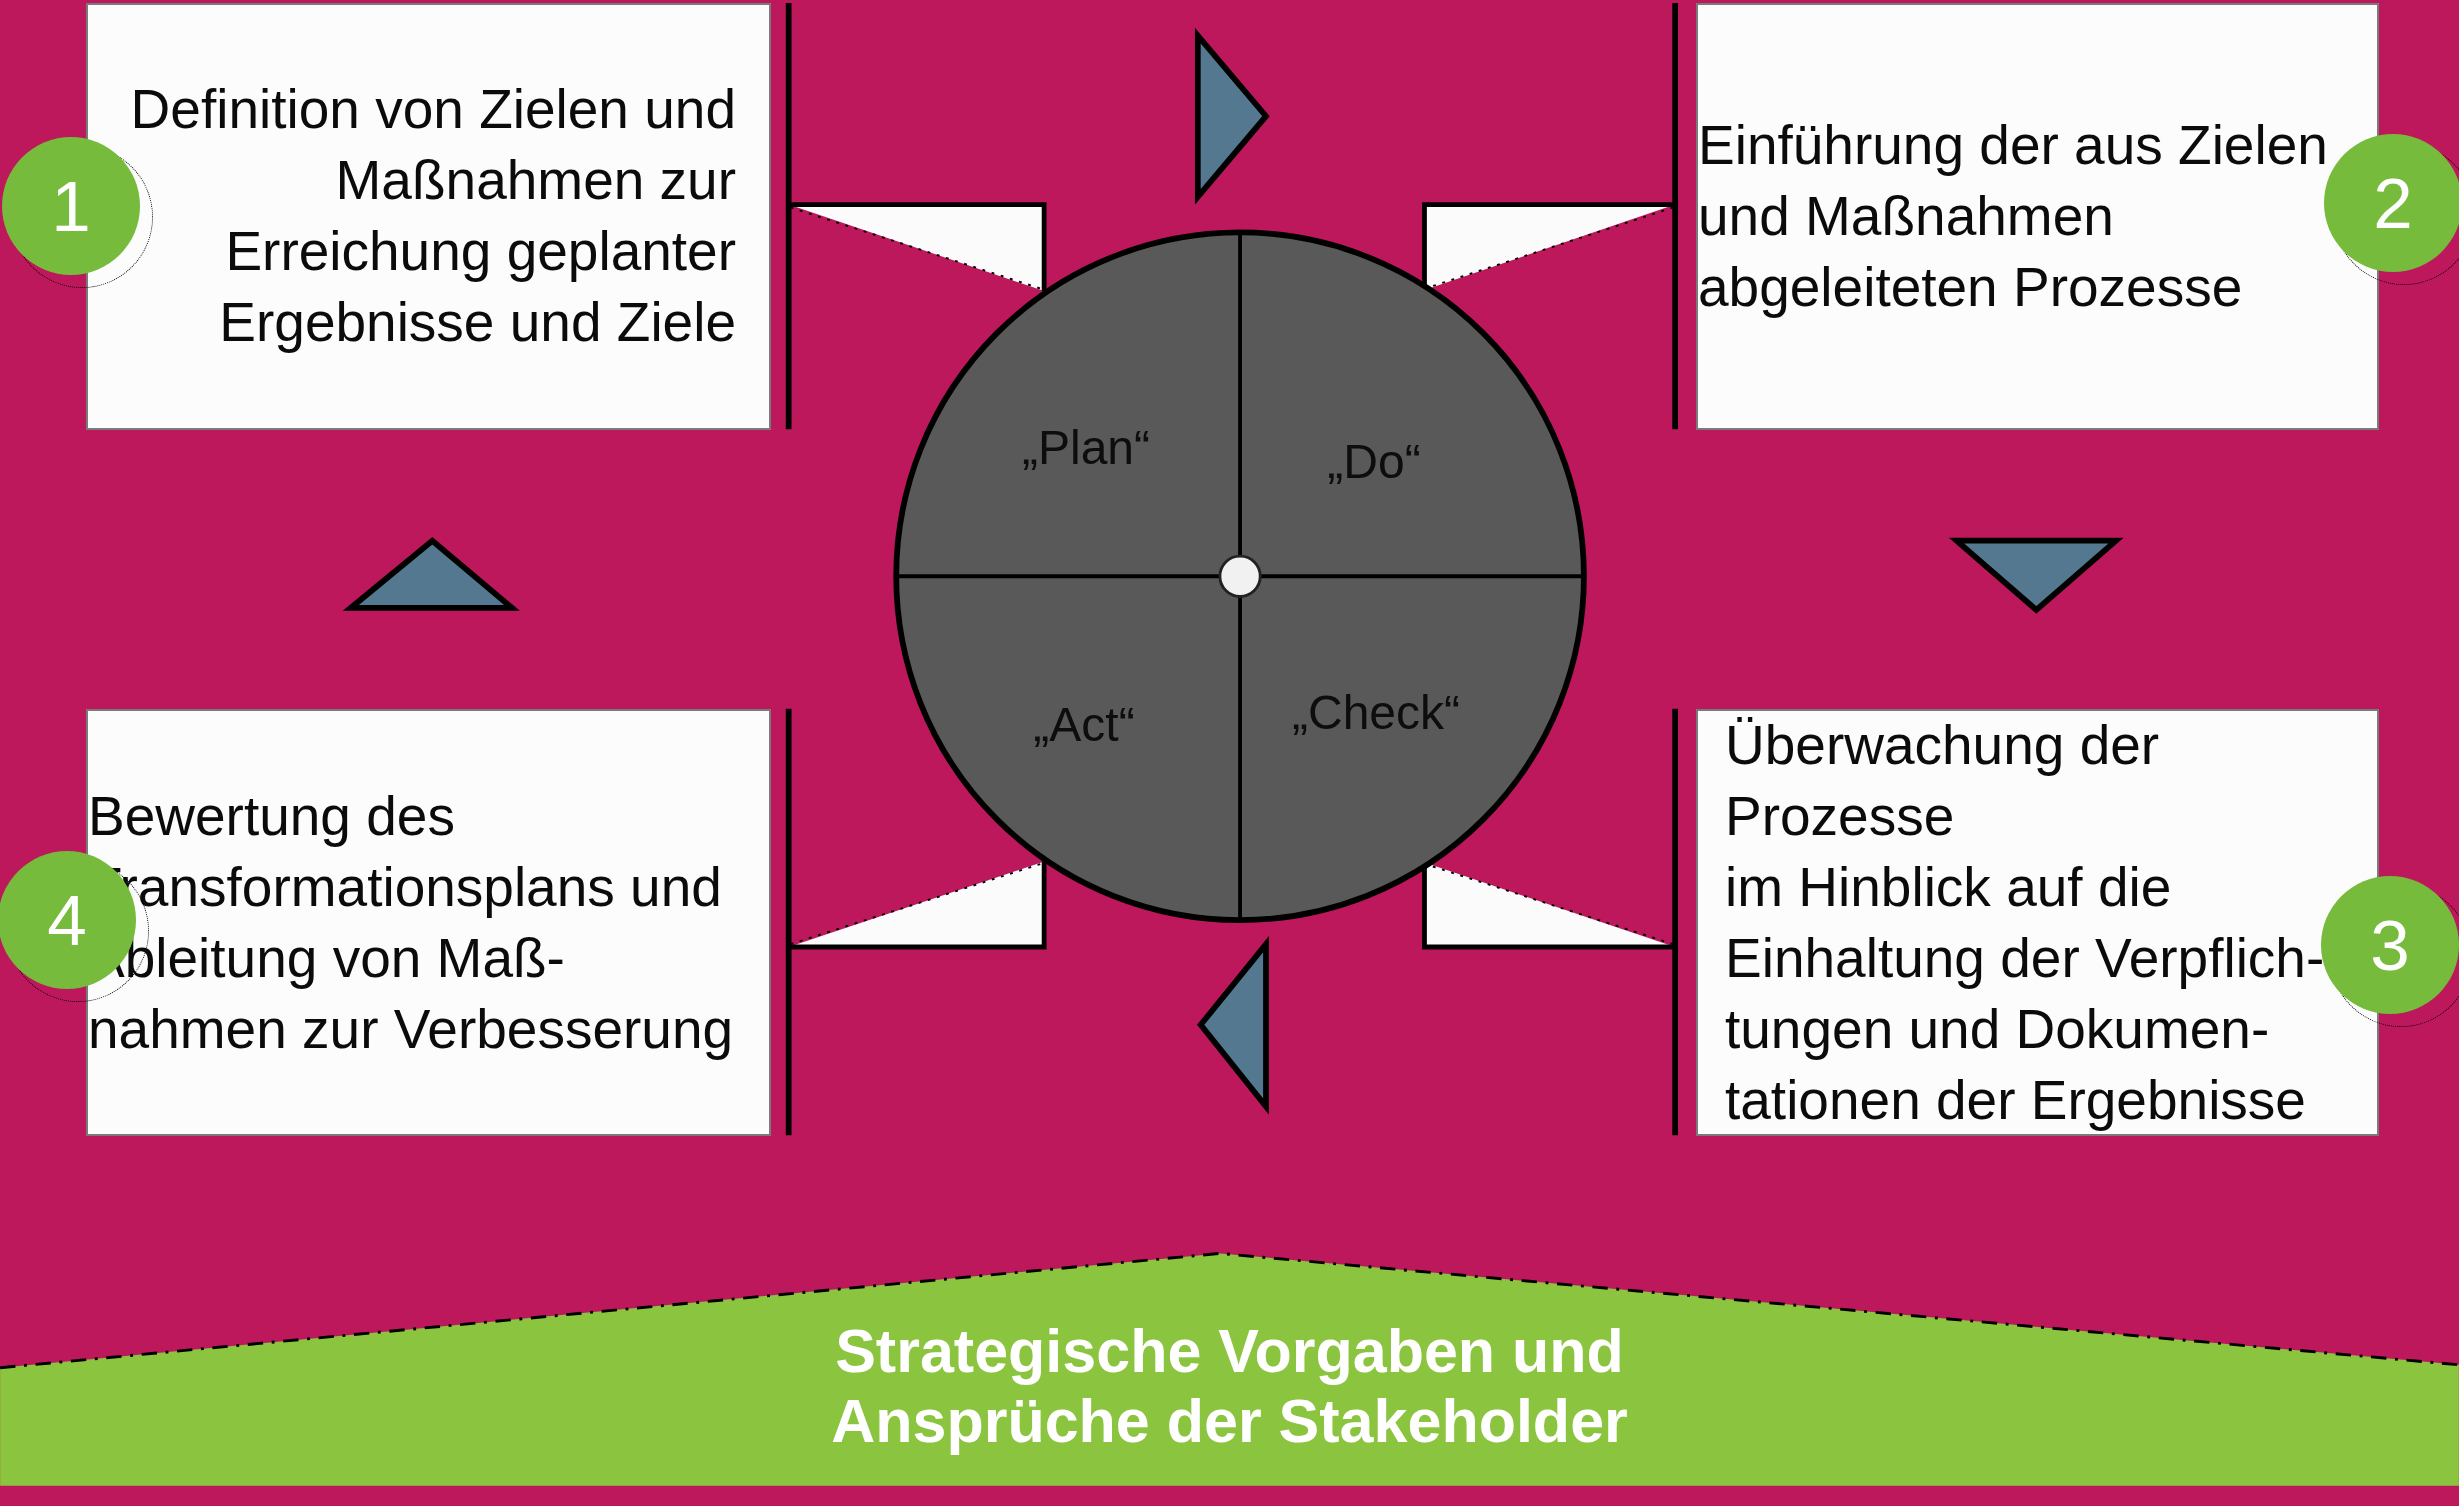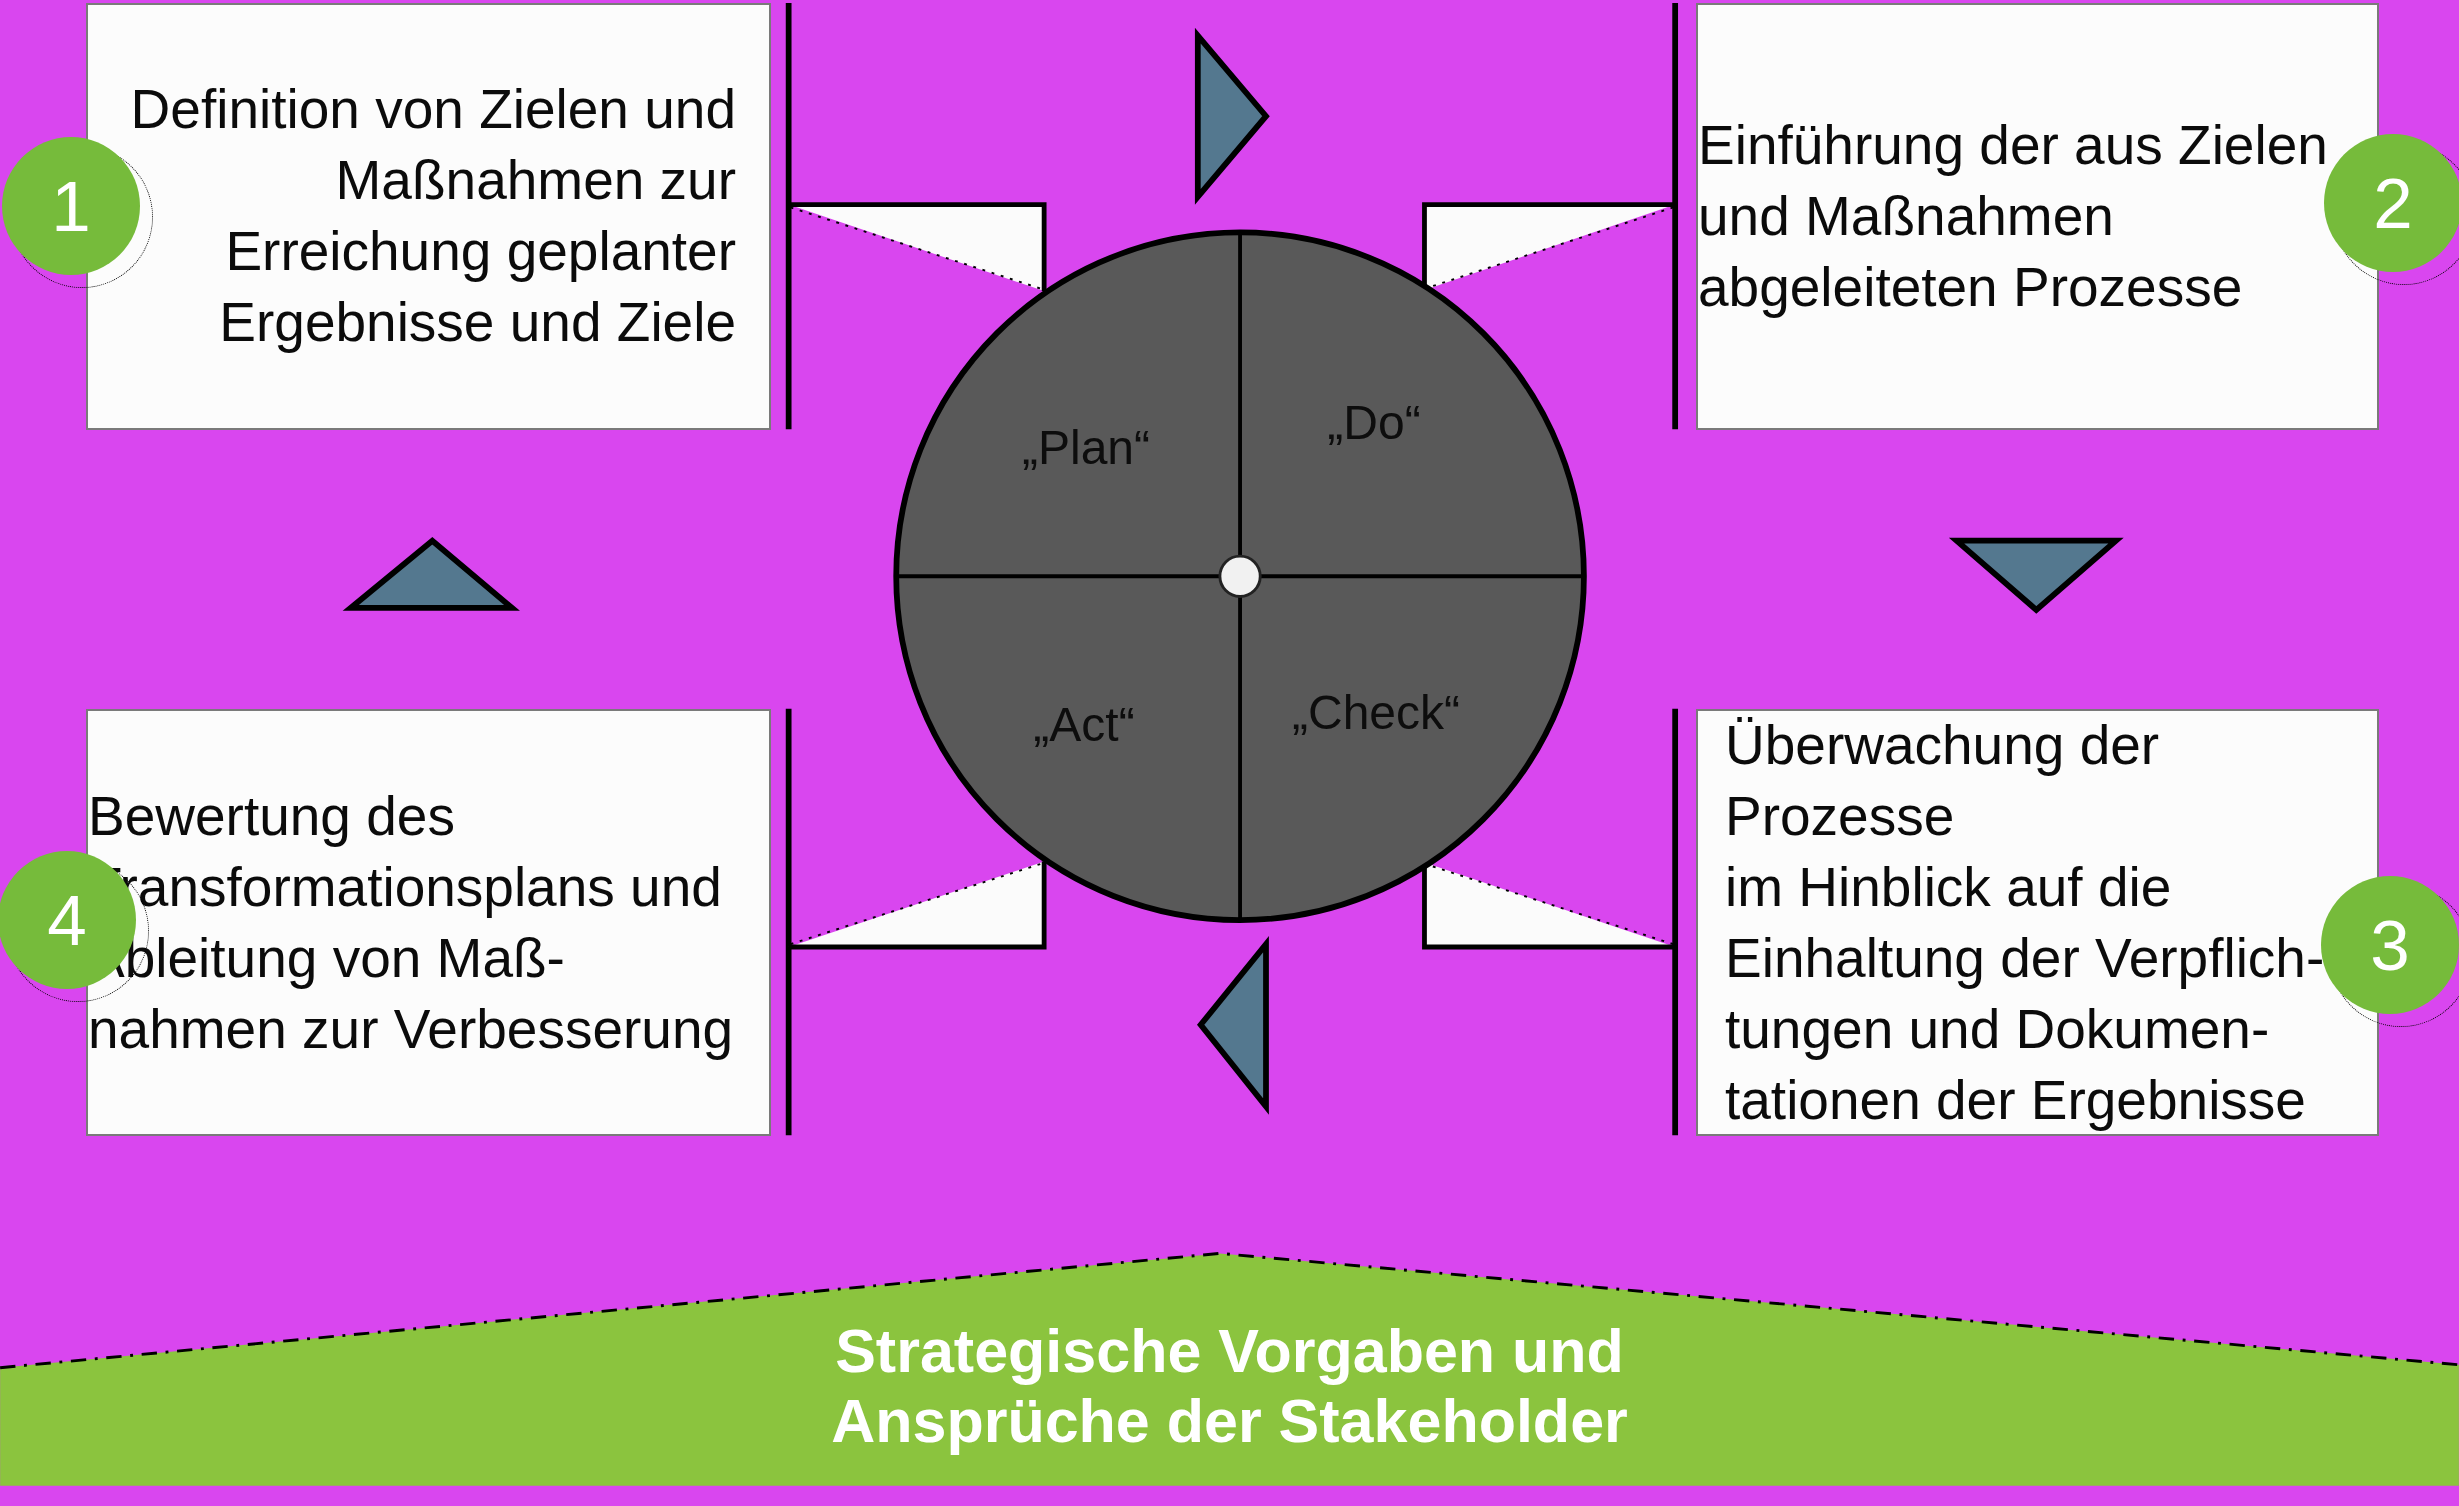--- a/index.html
+++ b/index.html
@@ -1,18 +1,18 @@
 <!DOCTYPE html>
 <html><head>
 <meta charset="utf-8">
 <style>
   html,body { margin:0; padding:0; background:#ffffff; }
   .stage {
     position:relative; width:2459px; height:1506px;
-    background:#d946ef; overflow:hidden;
+    background:#be185d; overflow:hidden;
     font-family:"Liberation Sans", sans-serif;
     color:#111;
   }
   svg.layer { position:absolute; left:0; top:0; width:2459px; height:1506px; }
 
   
   .textbox {
     position:absolute; box-sizing:border-box;
     background:#fcfcfc; border:2.9px solid #7a7a7a;
     display:flex; flex-direction:column; justify-content:center;
@@ -37,21 +37,21 @@
   .ring2 { left:2333px; top:143px; }  .badge2 { left:2324px; top:134px; }
   .ring3 { left:2330px; top:885px; }  .badge3 { left:2321px; top:876px; }
   .ring4 { left:6.7px;    top:860px; }  .badge4 { left:-1.9px;   top:851px; }
 
   
   .qlabel {
     position:absolute; transform:translate(-50%,-50%);
     font-size:48px; color:#0d0d0d; white-space:nowrap;
   }
   .q-plan  { left:1086px; top:447px; }
-  .q-do    { left:1374px; top:422px; }
+  .q-do    { left:1374px; top:461px; }
   .q-act   { left:1084px; top:724px; }
   .q-check { left:1376px; top:712px;text-align:center; }
 
   
   .banner-text {
     position:absolute; left:0; top:1316px; width:2459px;
     text-align:center; color:#ffffff; font-weight:bold;
     font-size:61px; line-height:70px; white-space:pre-line;
   }
 </style>

